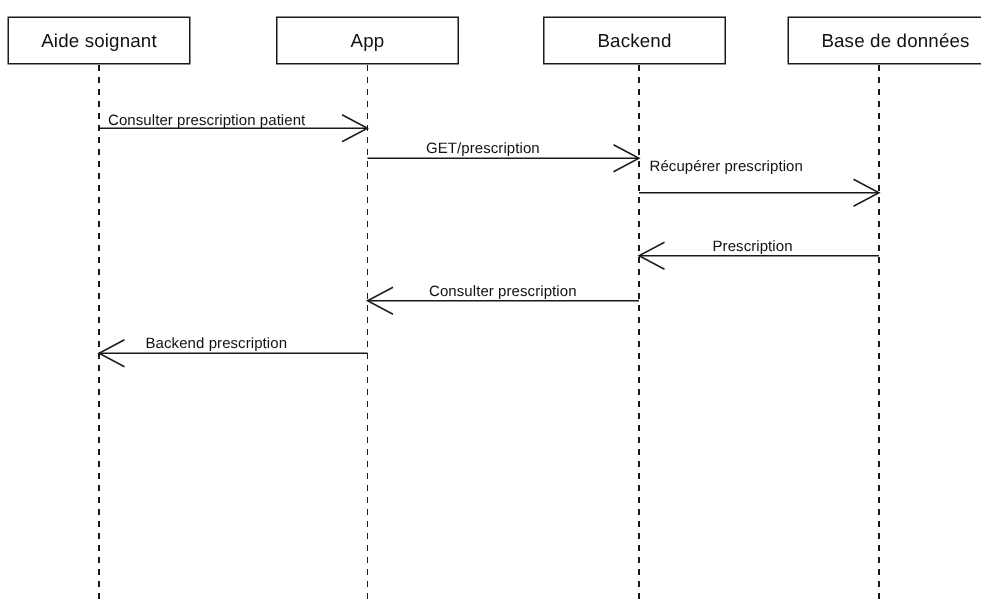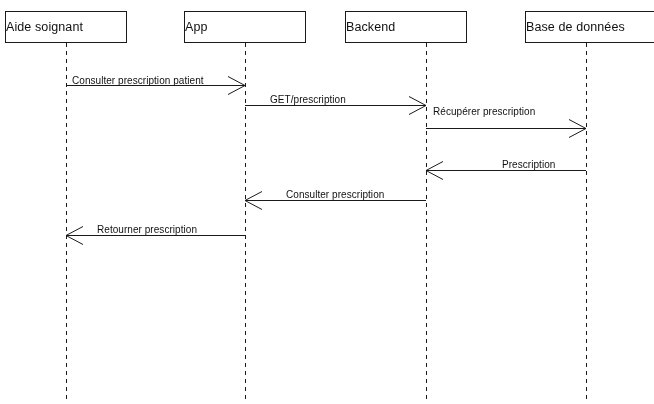--- a/index.html
+++ b/index.html
@@ -27,20 +27,21 @@
     width: 654px;
     height: 404px;
   }
   .participant-box {
     position: absolute;
     box-sizing: border-box;
     border: 1px solid #1a1a1a;
     background: #ffffff;
     display: flex;
     align-items: center;
+    justify-content: center;
   }
   .participant-label {
     font-family: "Liberation Sans", sans-serif;
     font-size: 12.5px;
     line-height: 1;
     color: #111111;
     white-space: nowrap;
     letter-spacing: 0.1px;
   }
   .msg-label {
@@ -81,29 +82,29 @@
       </g>
   </svg>
 
   <div id="participants-layer">
       <div class="participant-box" style="left: 5px; top: 11px; width: 122px; height: 32px;">
         <span class="participant-label">Aide soignant</span>
       </div>
       <div class="participant-box" style="left: 184px; top: 11px; width: 122px; height: 32px;">
         <span class="participant-label">App</span>
       </div>
-      <div class="participant-box" style="left: 345px; top: 11px; width: 122px; height: 32px;">
+      <div class="participant-box" style="left: 362px; top: 11px; width: 122px; height: 32px;">
         <span class="participant-label">Backend</span>
       </div>
       <div class="participant-box" style="left: 525px; top: 11px; width: 144px; height: 32px;">
         <span class="participant-label">Base de données</span>
       </div>
     </div>
   <div id="labels-layer">
       <div class="msg-label" style="left: 72px; top: 76px;">Consulter prescription patient</div>
-      <div class="msg-label" style="left: 270px; top: 95px;">GET/prescription</div>
+      <div class="msg-label" style="left: 284px; top: 95px;">GET/prescription</div>
       <div class="msg-label" style="left: 433px; top: 107px;">Récupérer prescription</div>
-      <div class="msg-label" style="left: 502px; top: 160px;">Prescription</div>
+      <div class="msg-label" style="left: 475px; top: 160px;">Prescription</div>
       <div class="msg-label" style="left: 286px; top: 190px;">Consulter prescription</div>
-      <div class="msg-label" style="left: 97px; top: 225px;">Retourner prescription</div>
+      <div class="msg-label" style="left: 97px; top: 225px;">Backend prescription</div>
     </div>
 
 </div>
 
 </body></html>

